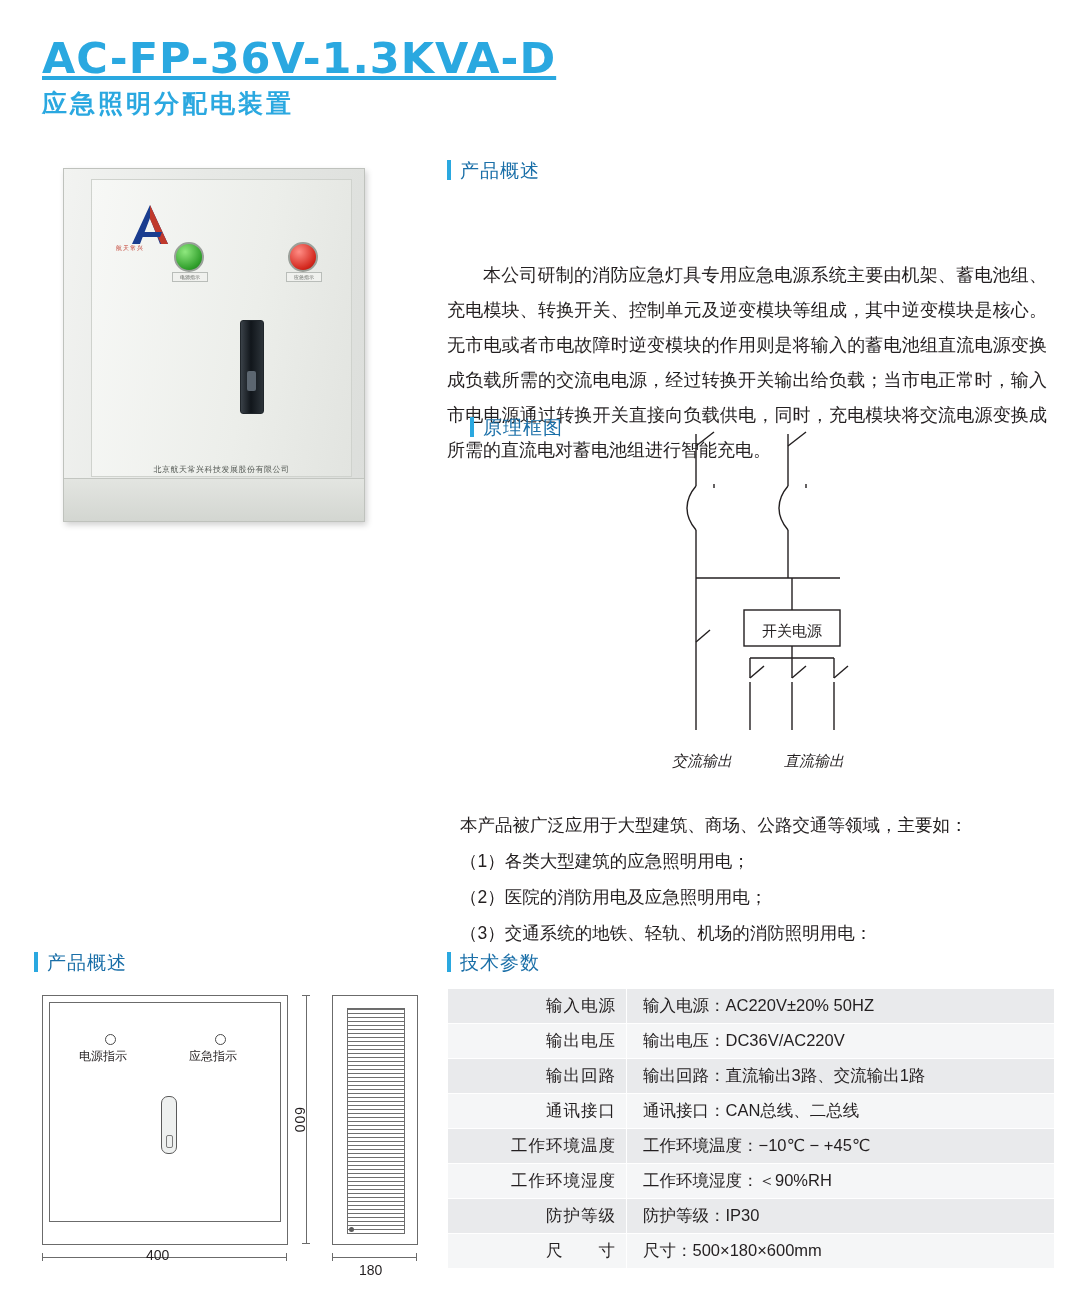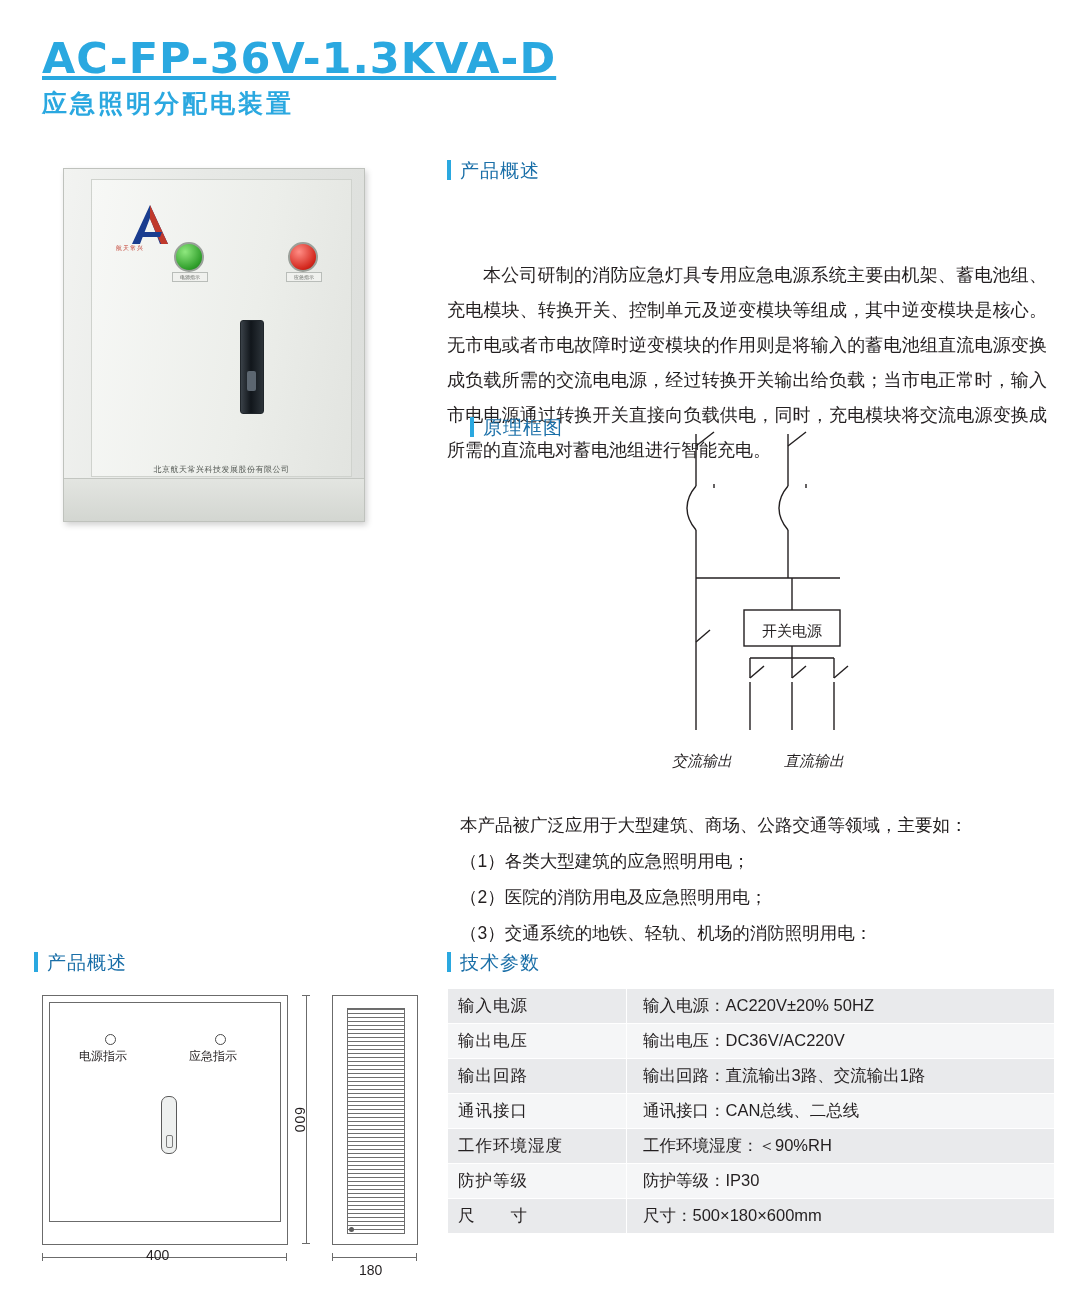--- a/index.html
+++ b/index.html
@@ -376,21 +376,21 @@
     border: 1px solid #ffffff;
     padding: 6px 10px;
     height: 21px;
     vertical-align: middle;
     color: #231f20;
   }
   #spec-table tr:nth-child(odd) td { background: #e9eaec; }
   #spec-table tr:nth-child(even) td { background: #f5f6f7; }
   #spec-table td.k {
     width: 158px;
-    text-align: left;
+    text-align: right;
     letter-spacing: 1px;
   }
   #spec-table td.v { padding-left: 16px; }
 </style>
 </head>
 <body>
 
 <div id="header">
   <div id="model-title">AC-FP-36V-1.3KVA-D</div>
   <div id="product-name">应急照明分配电装置</div>
@@ -529,20 +529,24 @@
     </tr>
     <tr>
       <td class="k">输出回路</td>
       <td class="v">输出回路：直流输出3路、交流输出1路</td>
     </tr>
     <tr>
       <td class="k">通讯接口</td>
       <td class="v">通讯接口：CAN总线、二总线</td>
     </tr>
     <tr>
+      <td class="k">工作环境温度</td>
+      <td class="v">工作环境温度：−10℃ − +45℃</td>
+    </tr>
+    <tr>
       <td class="k">工作环境湿度</td>
       <td class="v">工作环境湿度：＜90%RH</td>
     </tr>
     <tr>
       <td class="k">防护等级</td>
       <td class="v">防护等级：IP30</td>
     </tr>
     <tr>
       <td class="k">尺　　寸</td>
       <td class="v">尺寸：500×180×600mm</td>

